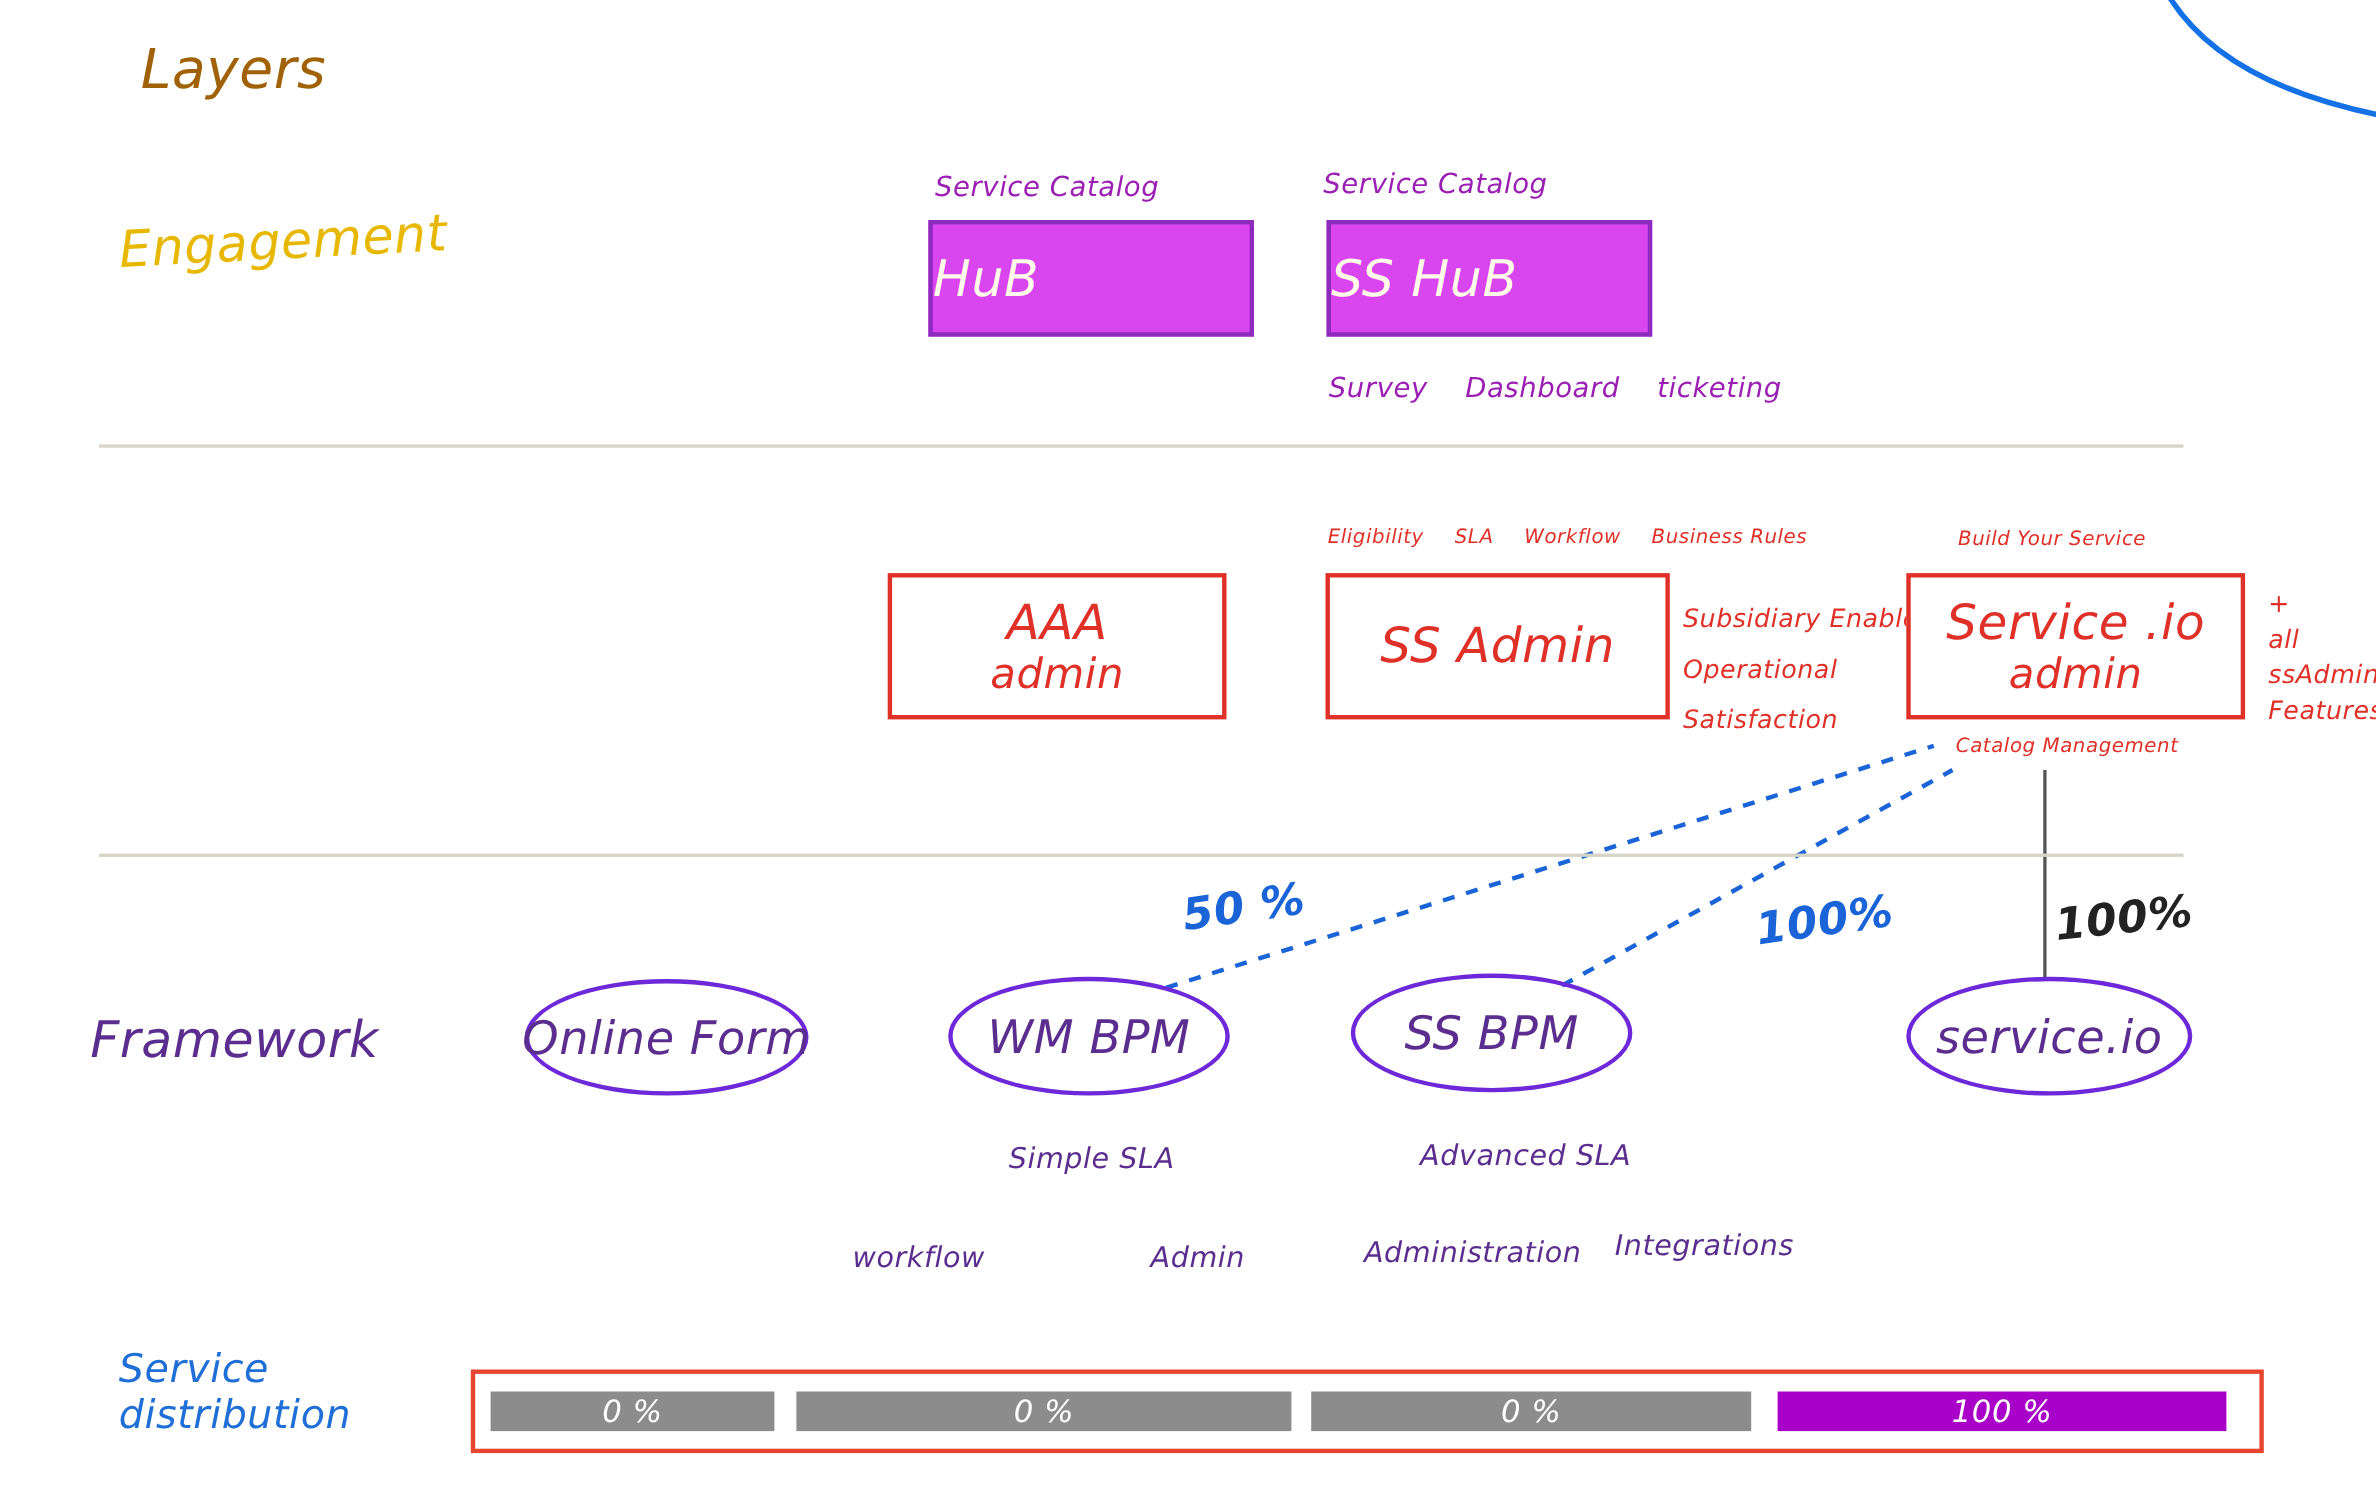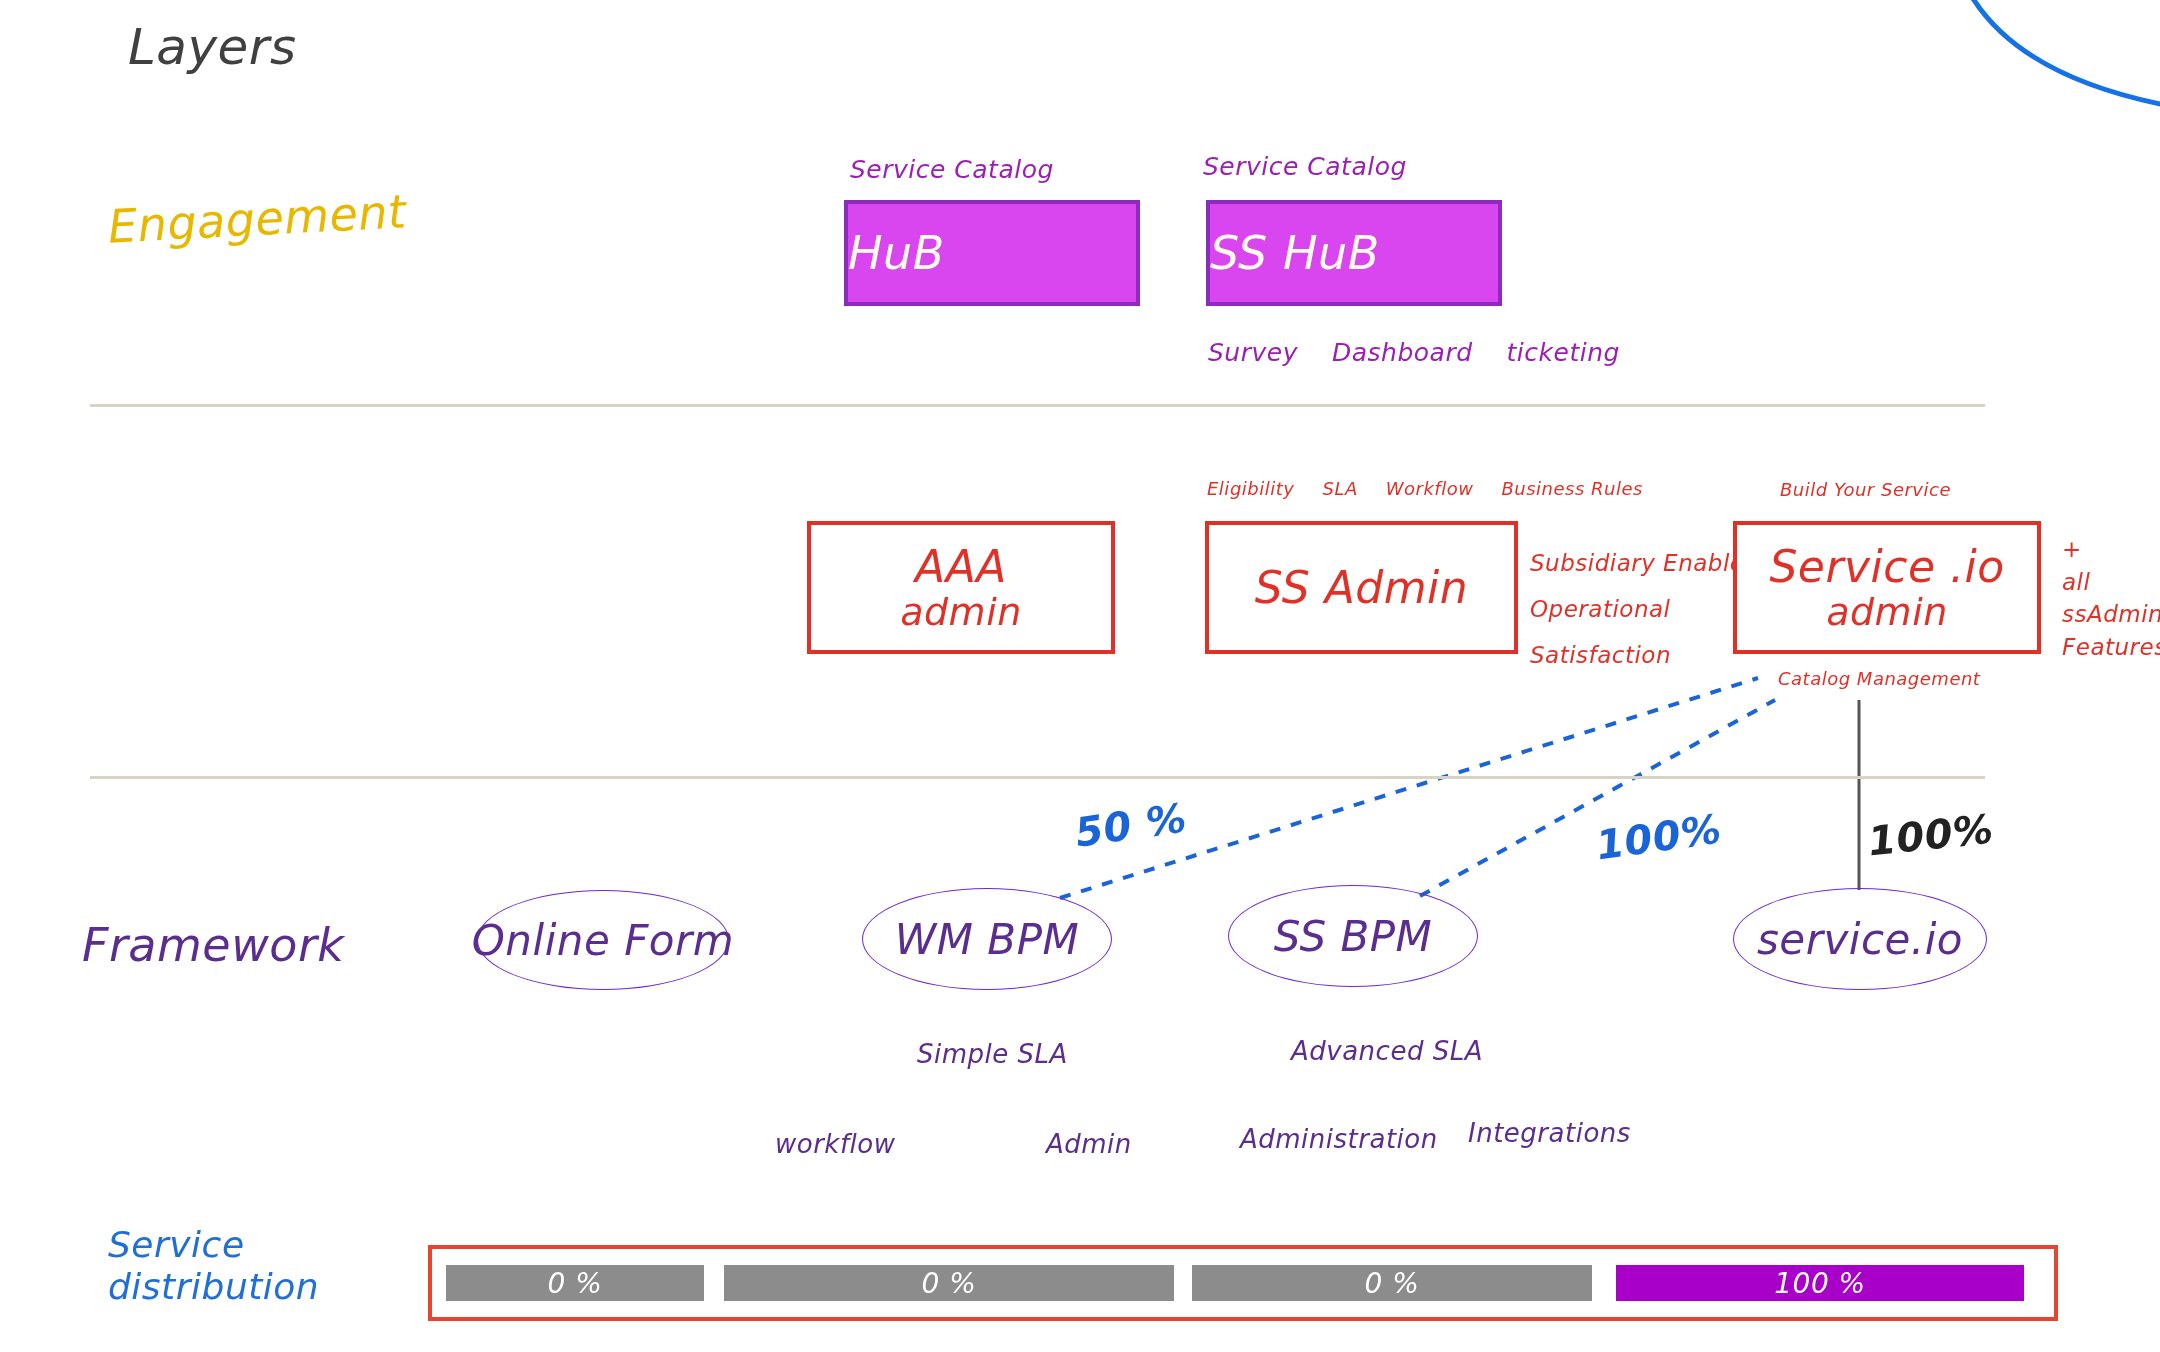--- a/index.html
+++ b/index.html
@@ -25,21 +25,21 @@
     font-style: italic;
     white-space: nowrap;
     letter-spacing: 0.5px;
   }
 
   
   .layer-title {
     font-size: 46px;
     font-weight: 400;
   }
-  .title-layers   { color: #404040; left: 128px; top: 18px; font-size: 50px; }
+  .title-layers   { color: #a16207; left: 128px; top: 34px; font-size: 50px; }
   .title-engage   { color: #e8b800; left: 108px; top: 192px; transform: rotate(-3deg); }
   .title-admin    { color: #e03128; left: 78px; top: 530px; }
   .title-framework{ color: #5b2d8e; left: 82px; top: 918px; }
   .title-dist {
     color: #1f6fd6;
     left: 108px;
     top: 1224px;
     font-size: 36px;
     line-height: 1.18;
     white-space: normal;
@@ -90,21 +90,21 @@
   }
   .adm-label .sub { font-size: 38px; display: block; }
   .red-note {
     color: #e03128;
     font-size: 18px;
   }
   .red-note-sm { color: #e03128; font-size: 23px; }
 
   
   .ellipse {
-    border: 1px solid #6d28d9;
+    border: 4px solid #6d28d9;
     border-radius: 50%;
     background: transparent;
     display: flex;
     align-items: center;
     justify-content: center;
   }
   .ellipse-label {
     color: #5b2d8e;
     font-size: 42px;
   }

